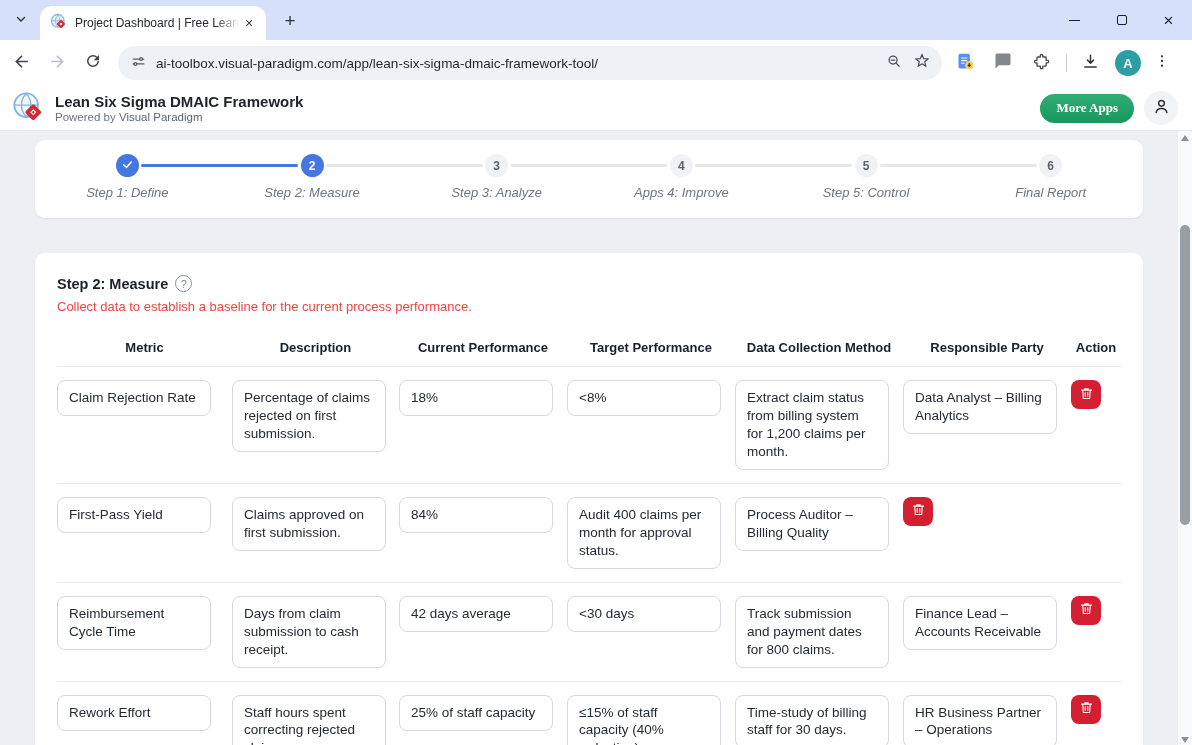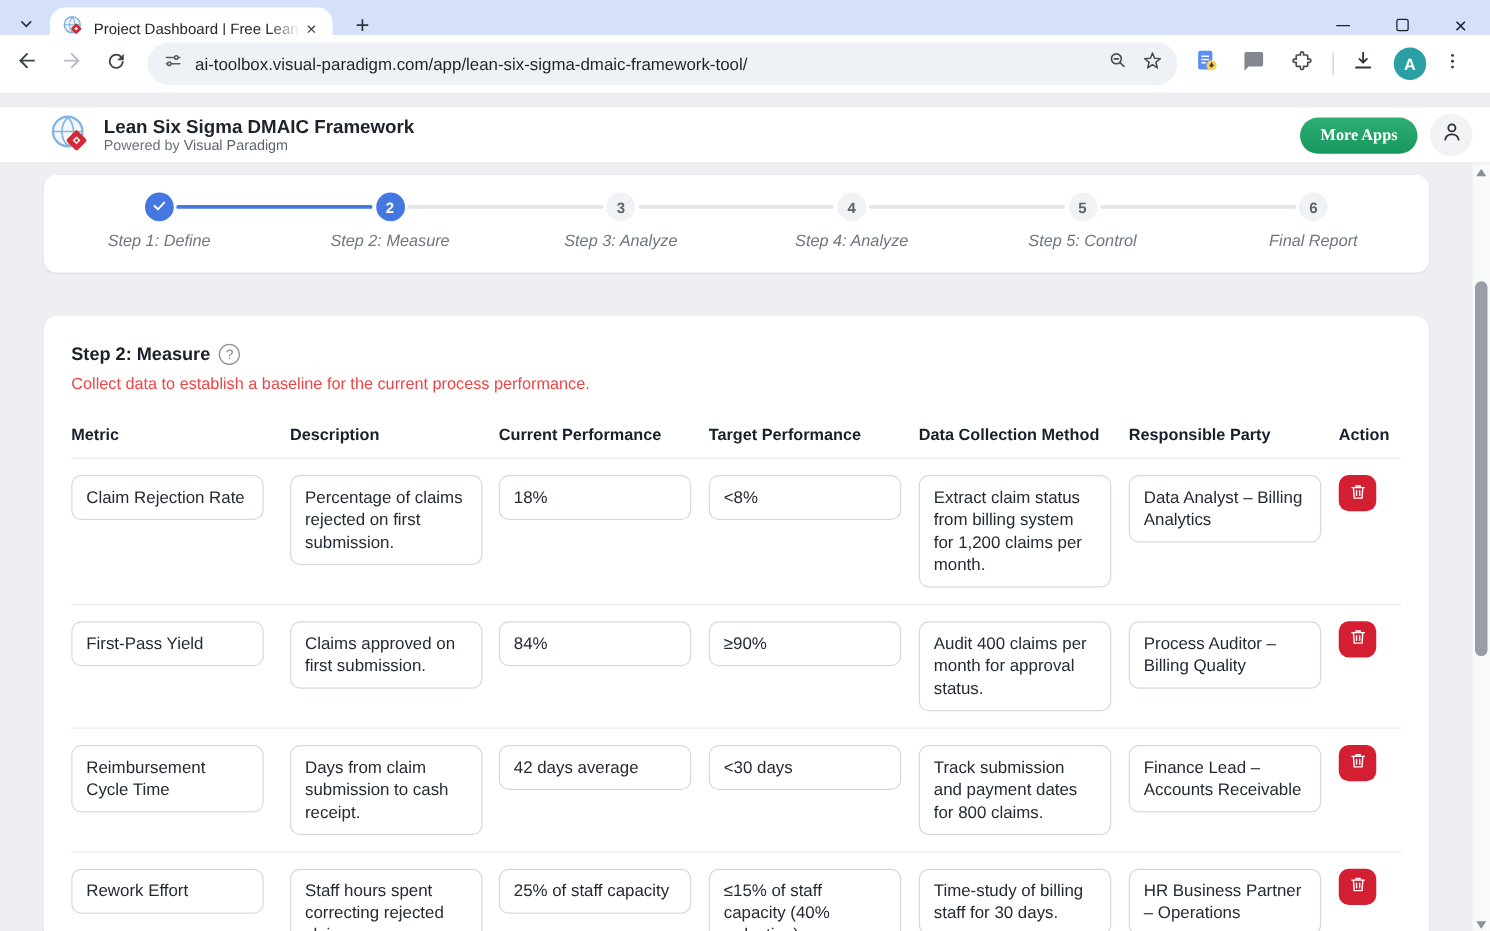--- a/index.html
+++ b/index.html
@@ -12,31 +12,31 @@
   .tab { position:absolute; left:40px; top:6px; width:226px; height:34px; background:#fff; border-radius:12px 12px 0 0; display:flex; align-items:center; padding:0 8px 0 10px; }
   .tab-title { flex:1; font-size:12px; color:#23282e; white-space:nowrap; overflow:hidden; margin-left:8px; -webkit-mask-image:linear-gradient(90deg,#000 85%,transparent); mask-image:linear-gradient(90deg,#000 85%,transparent); }
   .tab-close { width:18px; height:18px; border-radius:50%; display:flex; align-items:center; justify-content:center; font-size:14px; color:#3c4043; }
   .newtab { position:absolute; left:278px; top:9px; width:24px; height:24px; display:flex; align-items:center; justify-content:center; font-size:19px; color:#30353b; }
   .wincontrols { position:absolute; right:0; top:0; height:40px; display:flex; }
   .winbtn { width:47px; height:40px; display:flex; align-items:center; justify-content:center; color:#1b1f26; }
   .win-min { width:11px; height:0; border-top:1.4px solid #1b1f26; display:block; }
   .win-max { width:10px; height:10px; border:1.4px solid #1b1f26; border-radius:2px; display:block; }
   .win-close-x { font-size:17px; line-height:1; }
 
-  .toolbar { position:absolute; top:28px; left:0; width:1192px; height:46px; background:#fff; display:flex; align-items:center; }
+  .toolbar { position:absolute; top:40px; left:0; width:1192px; height:46px; background:#fff; display:flex; align-items:center; }
   .navbtn { width:30px; height:30px; display:flex; align-items:center; justify-content:center; border-radius:50%; margin-left:6px; flex:0 0 auto; }
   .omnibox { height:34px; background:#eef1f6; border-radius:17px; flex:0 0 auto; width:824px; margin-left:10px; display:flex; align-items:center; padding:0 6px 0 12px; }
   .urltext { font-size:13.5px; color:#1f242a; flex:1; white-space:nowrap; overflow:hidden; margin-left:9px; }
   .omni-ic { width:28px; height:28px; display:flex; align-items:center; justify-content:center; border-radius:50%; flex:0 0 auto; }
   .tool-ic { width:30px; height:30px; display:flex; align-items:center; justify-content:center; border-radius:50%; margin-left:8px; flex:0 0 auto; }
   .tb-divider { width:1px; height:18px; background:#c6cdd6; margin-left:10px; flex:0 0 auto; }
   .avatar { width:26px; height:26px; border-radius:50%; background:#2aa0a4; color:#fff; font-size:13px; font-weight:bold; display:flex; align-items:center; justify-content:center; margin-left:10px; flex:0 0 auto; }
 
   
-  .appheader { position:absolute; top:86px; left:0; width:1192px; height:45px; background:#fff; border-bottom:1px solid #e6e8ec; display:flex; align-items:center;padding-left:28px; }
+  .appheader { position:absolute; top:86px; left:0; width:1192px; height:45px; background:#fff; border-bottom:1px solid #e6e8ec; display:flex; align-items:center; }
   .applogo { margin-left:12px; width:34px; height:34px; flex:0 0 auto; }
   .apptitles { margin-left:9px; flex:1; }
   .apptitle { font-size:15px; font-weight:bold; color:#1d232b; line-height:1.15; }
   .appsub { font-size:11.5px; color:#6b7480; }
   .appsub a-like, .vp-link { color:#5b6572; cursor:pointer; }
   .moreapps { height:29px; padding:0 16px; border:none; border-radius:15px; background:linear-gradient(180deg,#2fae74,#17975e); color:#fff; font-size:13px; font-weight:bold; font-family:Liberation Serif, serif; margin-right:10px; cursor:pointer; }
   .usercircle { width:34px; height:34px; border-radius:50%; background:#f1f3f5; display:flex; align-items:center; justify-content:center; margin-right:14px; }
 
   
   .page { position:absolute; top:131px; left:0; width:1177px; height:614px; background:#edeff2; overflow:hidden; }
@@ -61,21 +61,21 @@
 
   
   .maincard { margin-top:35px; padding:22px 22px 0 22px; height:500px; }
   .mtitle-row { display:flex; align-items:center; gap:7px; }
   .mtitle { font-size:14.5px; font-weight:bold; color:#1b212a; }
   .helpicon { width:17px; height:17px; border-radius:50%; border:1.4px solid #8a939e; color:#7d8893; font-size:11px; display:flex; align-items:center; justify-content:center; cursor:pointer; }
   .msub { margin-top:7px; font-size:13px; color:#ef4444; }
 
   .thead, .trow { display:grid; grid-template-columns:175px 167px 168px 168px 168px 168px 1fr; align-items:start; }
   .thead { margin-top:26px; padding-bottom:11px; border-bottom:1px solid #e7e9ed; }
-  .th { font-size:13px; font-weight:bold; color:#17202b; }
+  .th { font-size:13px; font-weight:bold; color:#17202b;text-align:center; }
   .trow { padding:13px 0; border-bottom:1px solid #e9ebee; }
   .ibox { width:154px; min-height:36px; border:1px solid #d5d9de; border-radius:8px; padding:8px 11px; font-size:13.5px; line-height:1.33; color:#242b34; background:#fff; cursor:text; }
   .del { width:30px; height:29px; border:none; border-radius:8px; background:#d41f33; display:flex; align-items:center; justify-content:center; cursor:pointer; }
 </style>
 </head>
 <body>
 
 <div class="tabstrip">
   <div class="tab-search">
     <span>
@@ -228,21 +228,21 @@
       <div class="step">
         <div class="scircle active">2</div>
         <div class="slabel">Step 2: Measure</div>
       </div>
       <div class="step">
         <div class="scircle todo">3</div>
         <div class="slabel">Step 3: Analyze</div>
       </div>
       <div class="step">
         <div class="scircle todo">4</div>
-        <div class="slabel">Step 4: Analyze</div>
+        <div class="slabel">Apps 4: Improve</div>
       </div>
       <div class="step">
         <div class="scircle todo">5</div>
         <div class="slabel">Step 5: Control</div>
       </div>
       <div class="step">
         <div class="scircle todo">6</div>
         <div class="slabel">Final Report</div>
       </div>
     </div>
@@ -297,23 +297,20 @@
       <div>
           <div class="ibox">First-Pass Yield</div>
         </div>
       <div>
           <div class="ibox">Claims approved on first submission.</div>
         </div>
       <div>
           <div class="ibox">84%</div>
         </div>
       <div>
-          <div class="ibox">≥90%</div>
-        </div>
-      <div>
           <div class="ibox">Audit 400 claims per month for approval status.</div>
         </div>
       <div>
           <div class="ibox">Process Auditor – Billing Quality</div>
         </div>
       <div>
           <button class="del">
             <span><svg width="15" height="15" viewBox="0 0 24 24" fill="none" stroke="#fff" stroke-width="1.8" stroke-linecap="round">
                 <path d="M4 6.5h16M9.5 6.5V4.5h5v2M6 6.5l1 13.5h10l1-13.5M10 10.5v6M14 10.5v6"></path>
               </svg></span>

